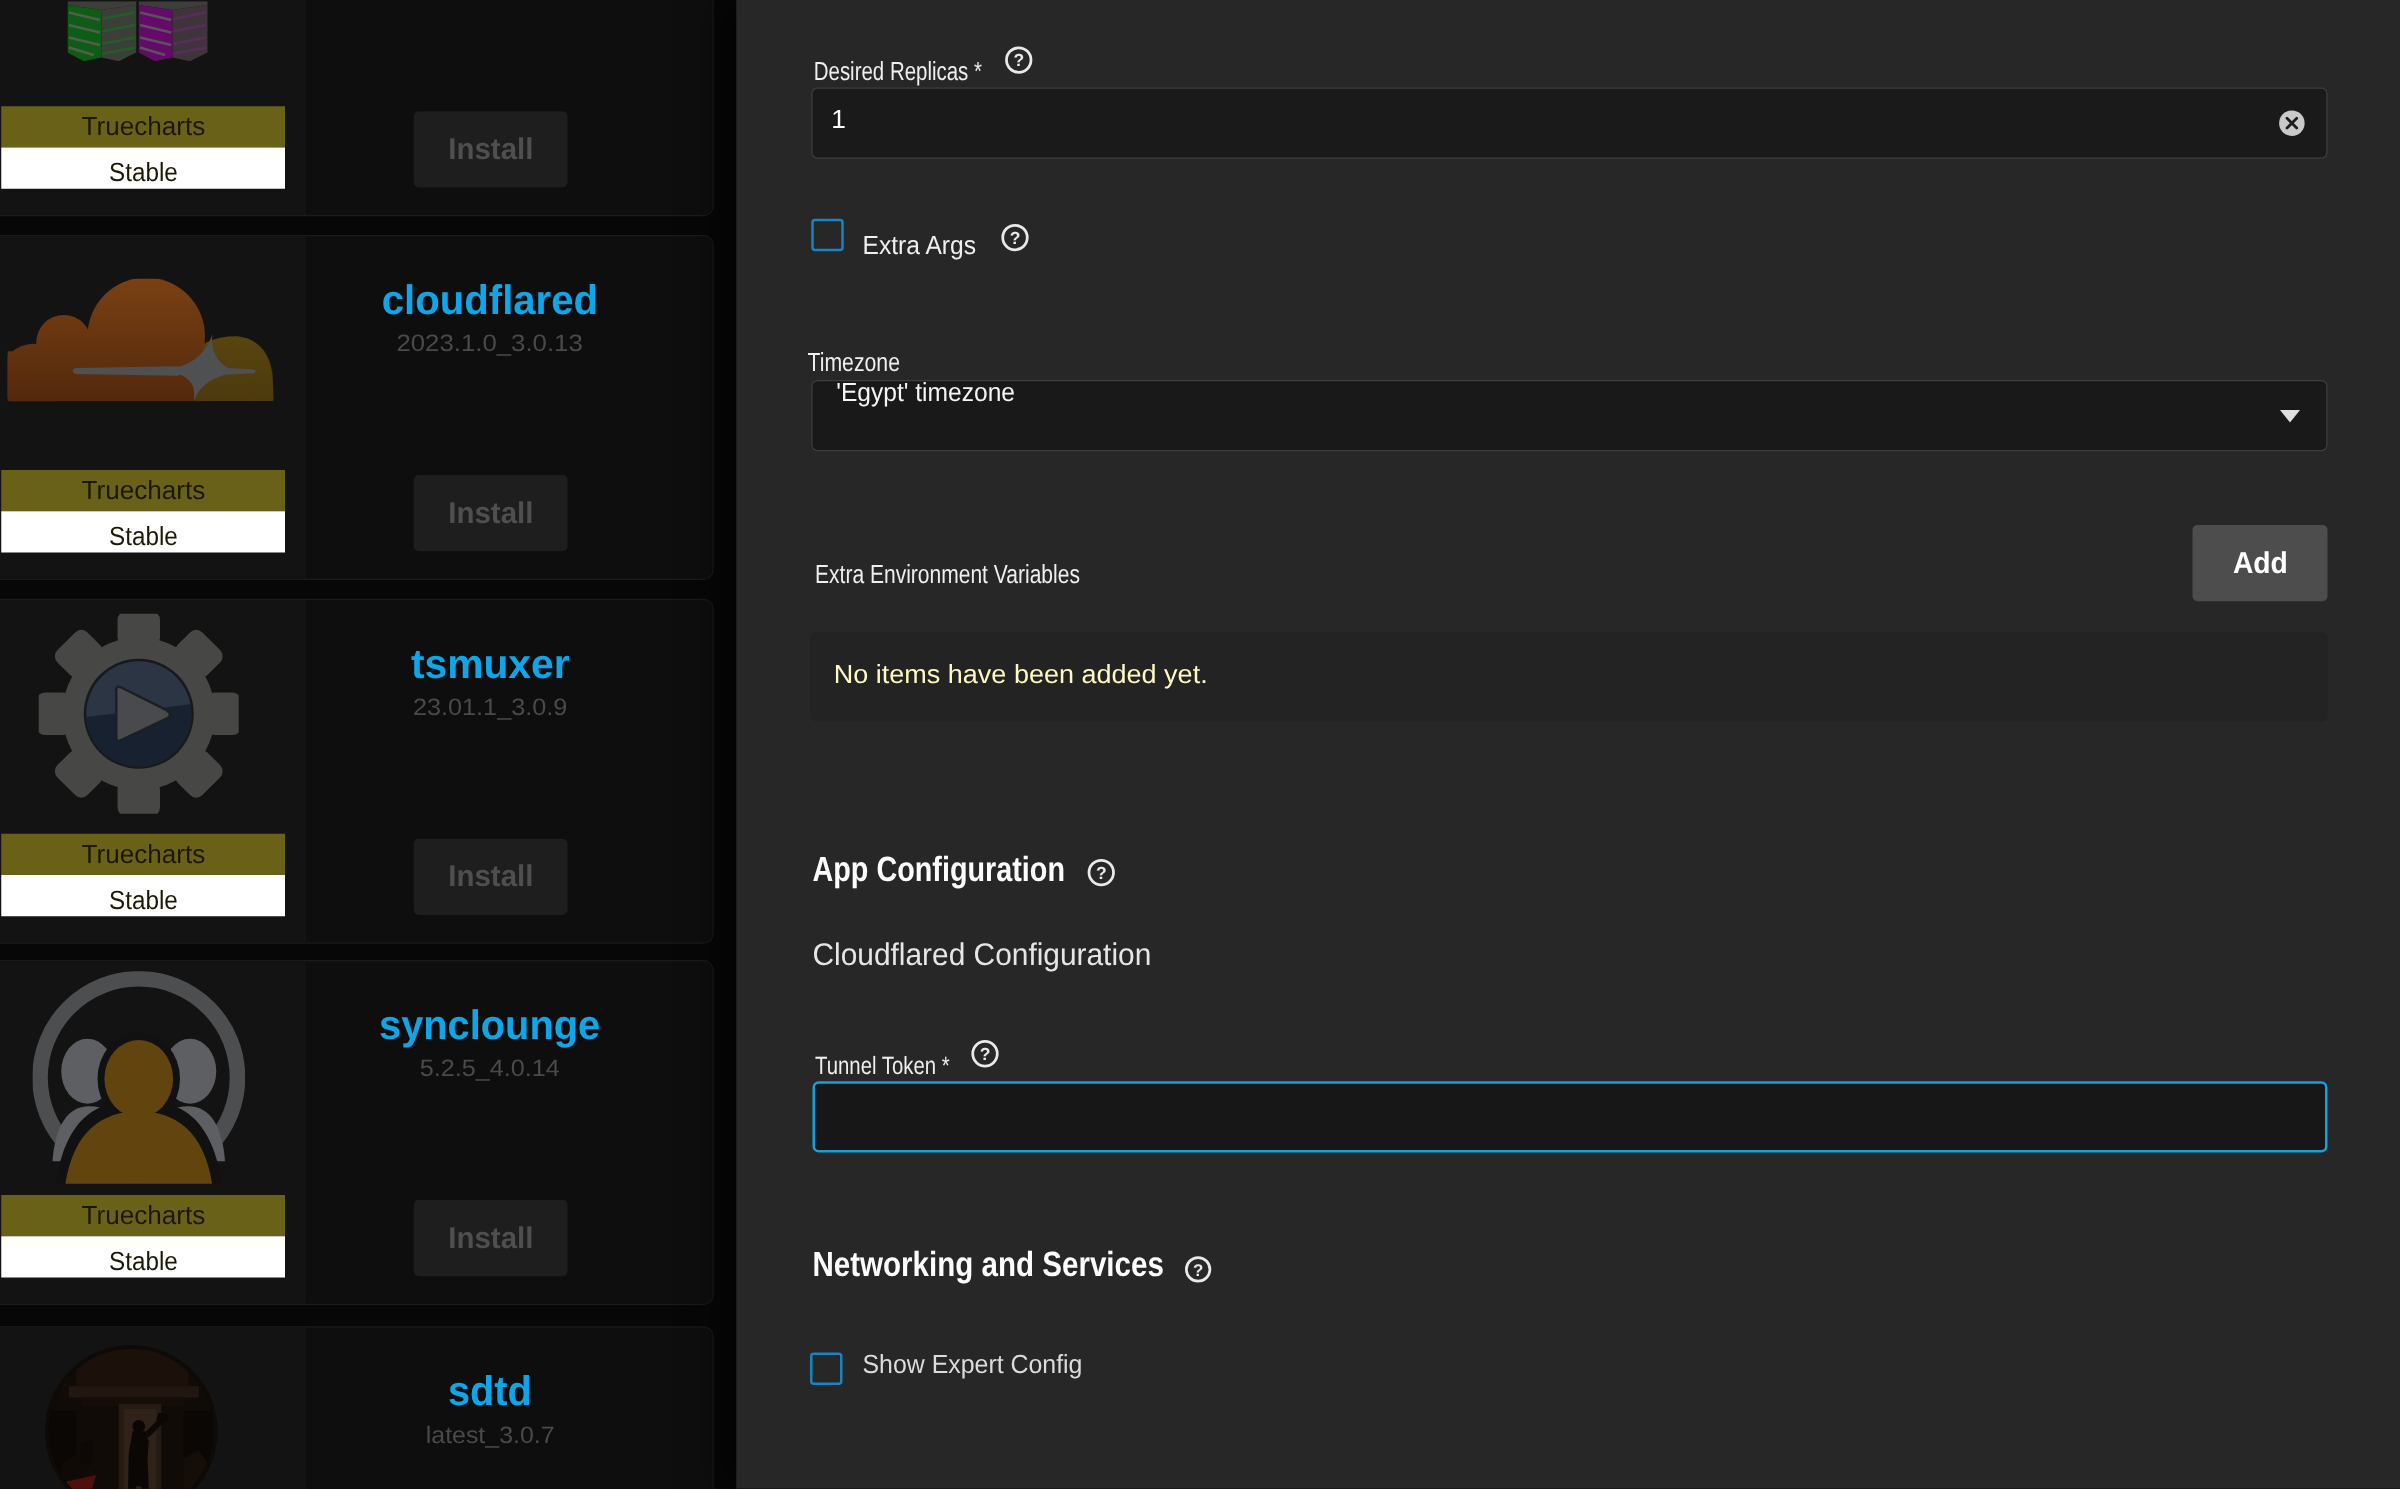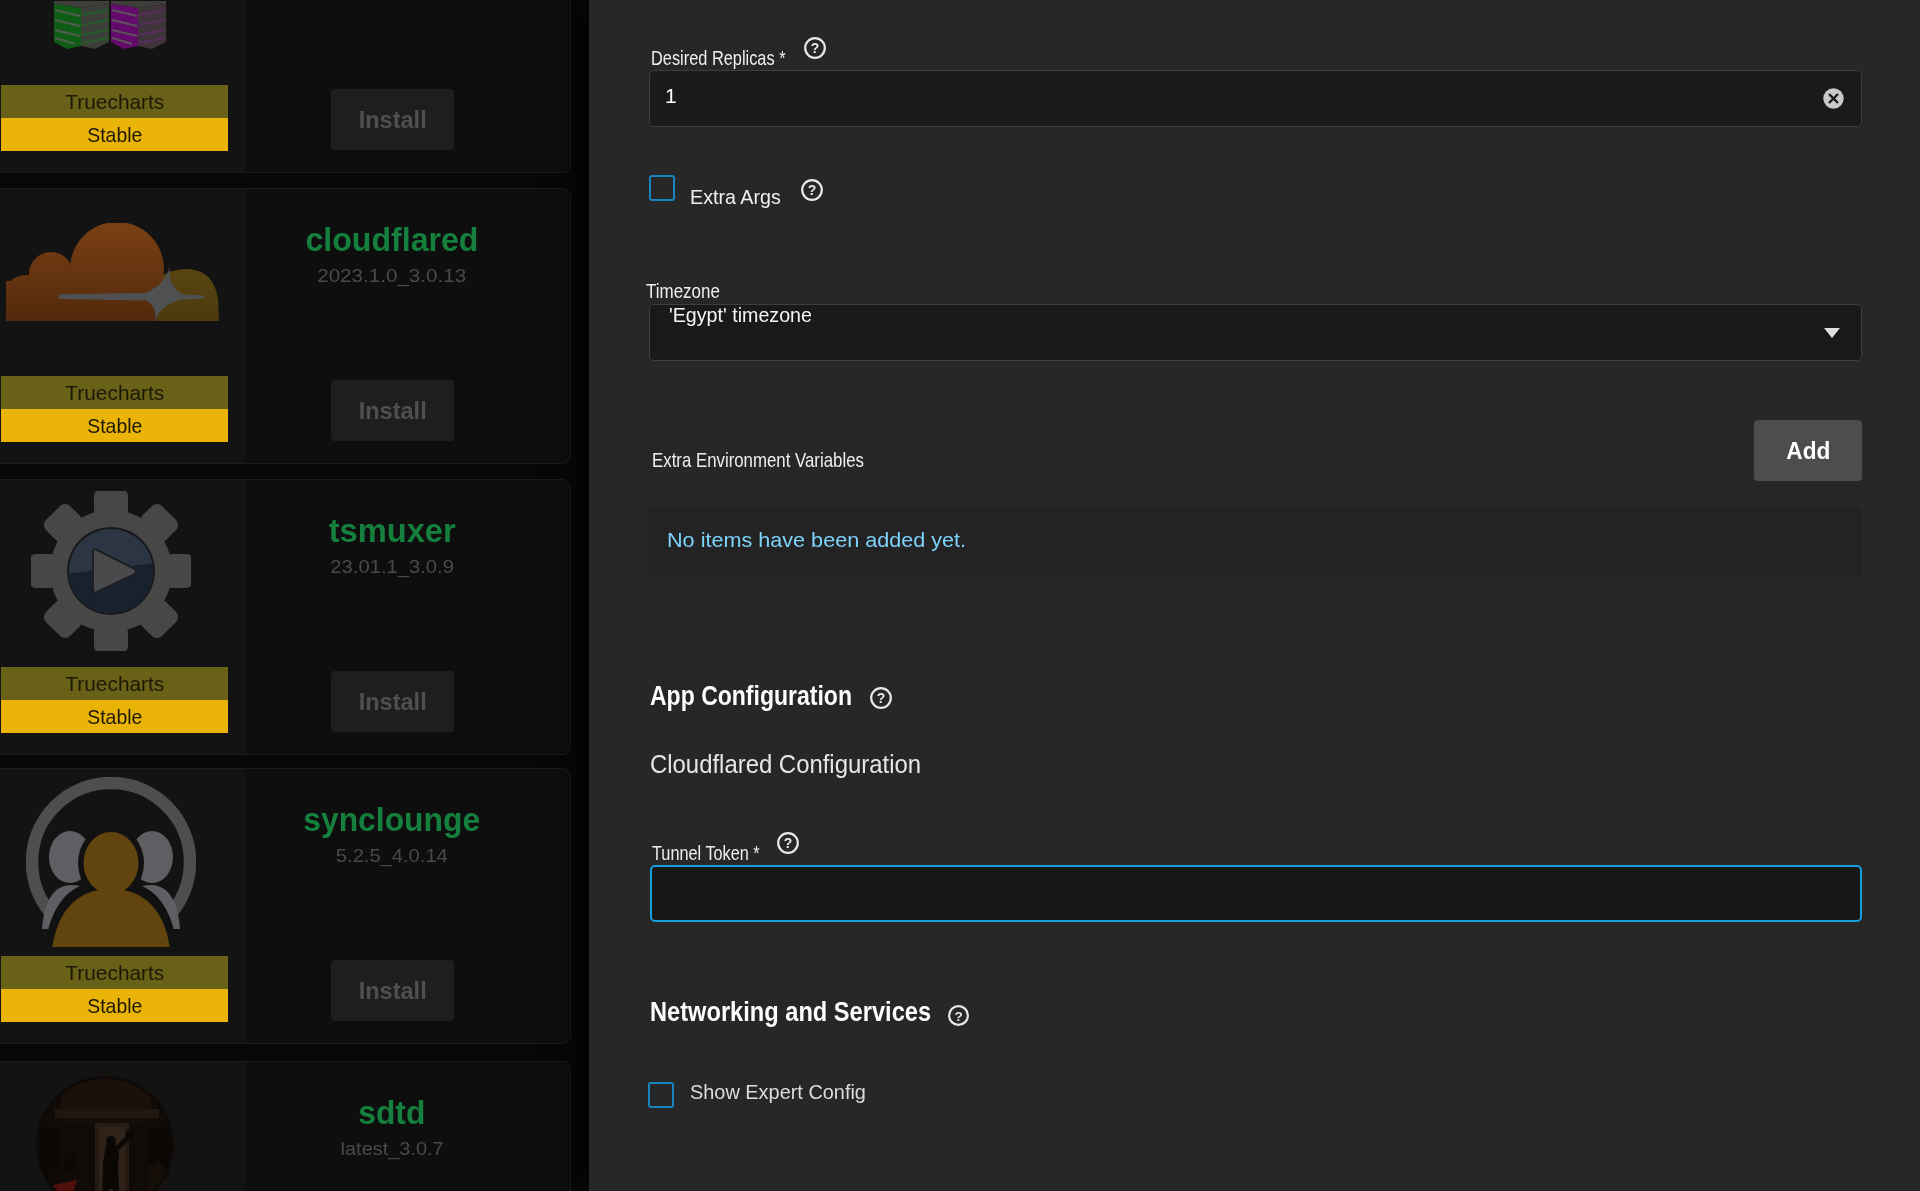--- a/index.html
+++ b/index.html
@@ -6,24 +6,24 @@
   html,body { width:1920px; height:1191px; overflow:hidden; background:#070707;
     font-family:"Liberation Sans", sans-serif; }
   #stage { position:relative; width:1920px; height:1191px; }
   .card { position:absolute; left:-24px; width:595px; height:276px; background:#0e0e0e;
     border:1px solid #1b1b1b; border-radius:8px; overflow:hidden; }
   .icell { position:absolute; left:0; top:0; width:268px; height:100%; background:#131313; }
   .badges { position:absolute; left:24px; top:187px; width:227px;border-radius:11px; }
   .b1,.b2 { height:33px; color:#1b1906; font-size:21px;
     display:flex; align-items:center; justify-content:center; }
   .b1 { background:#6a6119; }
-  .b2 { background:#eab308; }
+  .b2 { background:#ffffff;align-items:flex-end; }
   .tcell { position:absolute; left:268px; top:0; width:294px; height:100%; text-align:center; }
   .title { position:absolute; left:0; right:0; top:34px; font-size:33px; font-weight:bold;
-    color:#15803d; line-height:1; }
+    color:#0ea5e9; line-height:1; }
   .ver { position:absolute; left:0; right:0; top:77px; font-size:19px; color:#4a4a4a;
     line-height:1; }
   .install { position:absolute; left:86px; top:191px; width:123px; height:61px; background:#1e1e1e;
     border-radius:4px; color:#4f4f4f; font-weight:bold; font-size:24px;
     display:flex; align-items:center; justify-content:center; }
   .panel { position:absolute; left:589px; top:0; width:1331px; height:1191px; background:#272727;
     box-shadow:-12px 0 26px rgba(0,0,0,.6); }
   .abs { position:absolute; line-height:1; white-space:nowrap; }
   .lbl { font-size:21px; color:#efefef;margin-top:12px; }
   .inp { background:#1a1a1a; border:1px solid #3e3e3e; border-radius:5px; }
@@ -248,21 +248,21 @@
   <div class="abs inp" style="left:649px; top:304px; width:1213px; height:57px; background:#191919;"></div>
   <div class="abs" style="left:669px; top:304px; font-size:21px; color:#f5f5f5;"><span class="sx" style="transform:scaleX(0.936)">'Egypt' timezone</span></div>
   <div class="abs" style="left:1824px; top:328px; width:0; height:0; border-left:8px solid transparent; border-right:8px solid transparent; border-top:10px solid #e0e0e0;"></div>
 
   <div class="abs lbl" style="left:652px; top:437px;"><span class="sx" style="transform:scaleX(0.801)">Extra Environment Variables</span></div>
   <div class="abs" style="left:1754px; top:420px; width:108px; height:61px; background:#4d4d4d; border-radius:4px; display:flex; align-items:center; justify-content:center; font-size:24px; font-weight:bold; color:#ffffff;">
       <span class="sxc" style="transform:scaleX(0.943)">Add</span>
     </div>
 
   <div class="abs" style="left:648px; top:506px; width:1214px; height:71px; background:#232323; border-radius:4px;"></div>
-  <div class="abs" style="left:667px; top:529px; font-size:21px; color:#7dd3fc;"><span class="sx" style="transform:scaleX(1.029)">No items have been added yet.</span></div>
+  <div class="abs" style="left:667px; top:529px; font-size:21px; color:#fef9c3;"><span class="sx" style="transform:scaleX(1.029)">No items have been added yet.</span></div>
 
   <div class="abs h1" style="left:650px; top:682px;"><span class="sx" style="transform:scaleX(0.822)">App Configuration</span></div>
   <div class="abs" style="left:869px; top:686px;"><svg width="24" height="24">
     <circle cx="12" cy="12" r="9.8" fill="none" stroke="#e9e9e9" stroke-width="2.2"></circle>
     <text x="12" y="17" text-anchor="middle" font-size="14" font-weight="bold" fill="#e9e9e9" font-family="Liberation Sans">?</text>
   </svg></div>
 
   <div class="abs" style="left:650px; top:752px; font-size:25px; color:#e6e6e6;"><span class="sx" style="transform:scaleX(0.956)">Cloudflared Configuration</span></div>
 
   <div class="abs lbl" style="left:652px; top:831px; font-size:20px;"><span class="sx" style="transform:scaleX(0.814)">Tunnel Token *</span></div>

